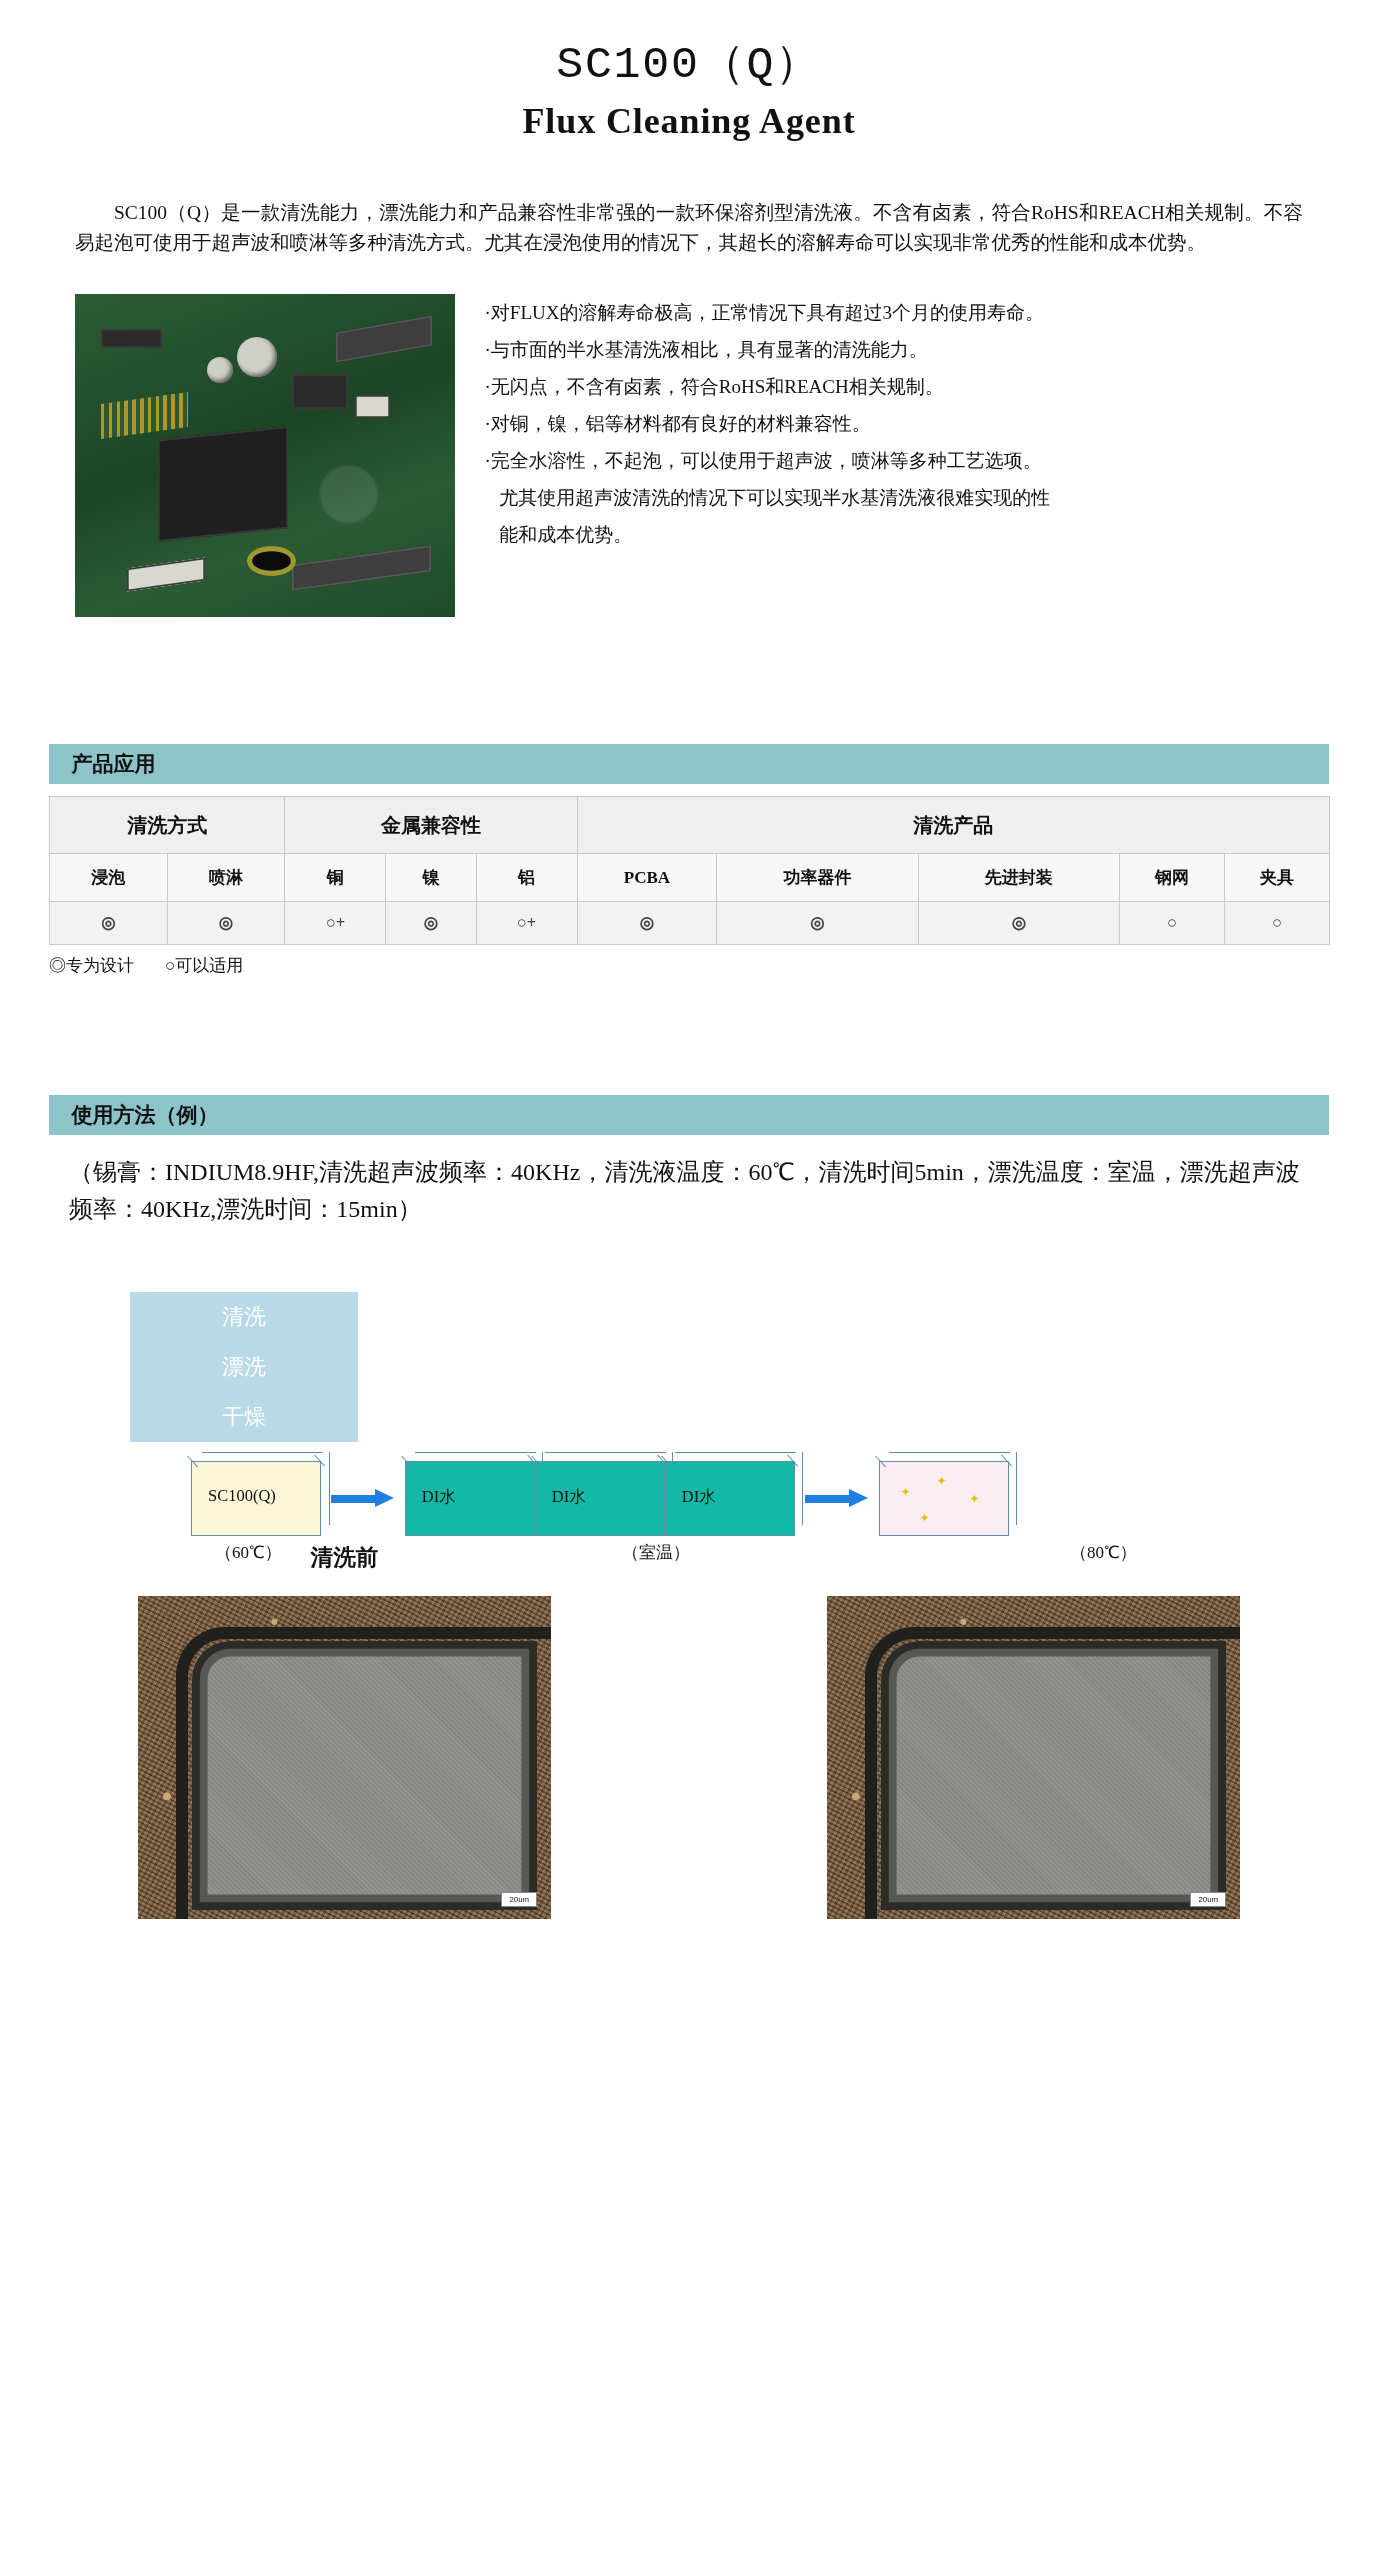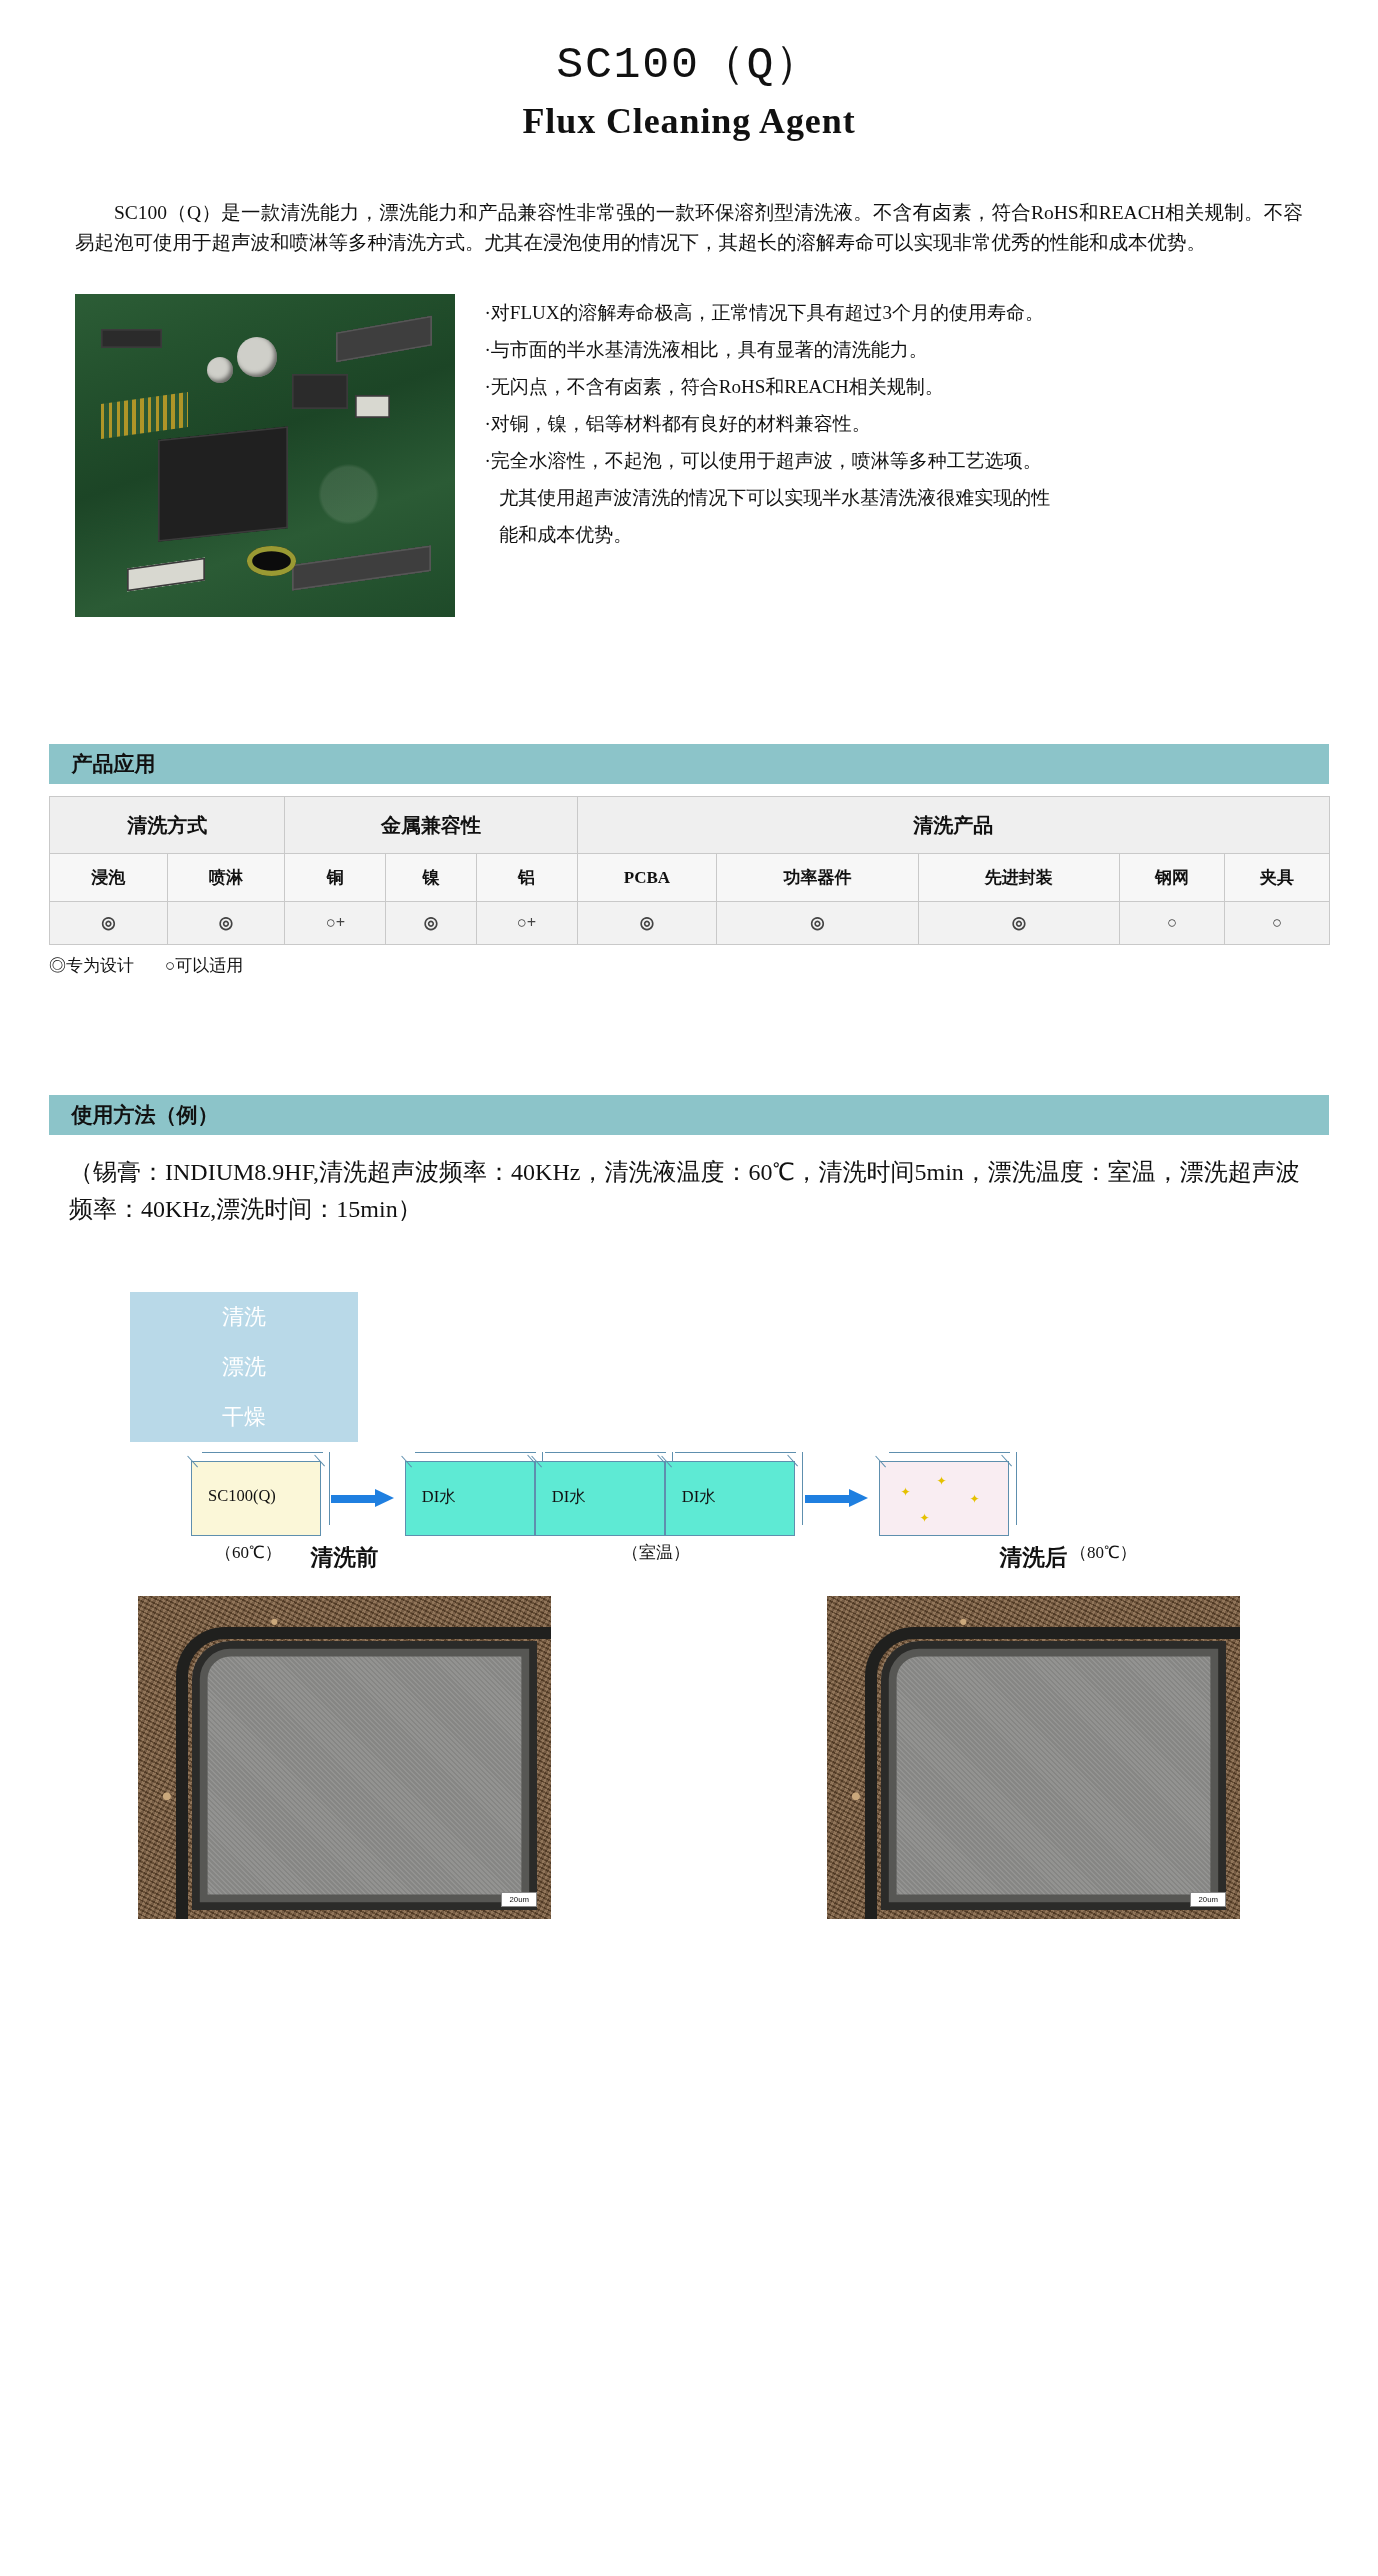--- a/index.html
+++ b/index.html
@@ -244,21 +244,21 @@
   .tank .diag1 { left: 0px; top: -7.8px; }
   .tank .diag2 { right: 0px; bottom: 67px; }
   .tank .label {
     position: absolute;
     left: 16px;
     top: 24px;
     font-size: 16.5px;
     font-family: "Liberation Serif", serif;
   }
   .tank.sc { background: #fbf7d8; }
-  .tank.di { background: #5eead4; }
+  .tank.di { background: #14b8a6; }
   .tank.dry { background: #f9edf2; }
   .tank .spark {
     position: absolute;
     color: #e5c100;
     font-size: 12px;
   }
   .arrow {
     width: 63px;
     height: 19px;
     position: relative;
@@ -513,21 +513,20 @@
 
     <div class="caps">
       <div class="cap-text" style="left:215px;">（60℃）</div>
       <div class="cap-text" style="left:622px;">（室温）</div>
       <div class="cap-text" style="left:1070px;">（80℃）</div>
     </div>
   </div>
 
   <div class="ba-titles">
     <div class="ba-title">清洗前</div>
-    <div class="ba-title">清洗后</div>
   </div>
 
   <div class="ba-imgs">
     <div class="ba-cell">
       <div class="micro">
         <div class="grain"></div>
         <div class="inner"></div>
         <div class="darkedge"></div>
         <div class="scalebar">20um</div>
       </div>

